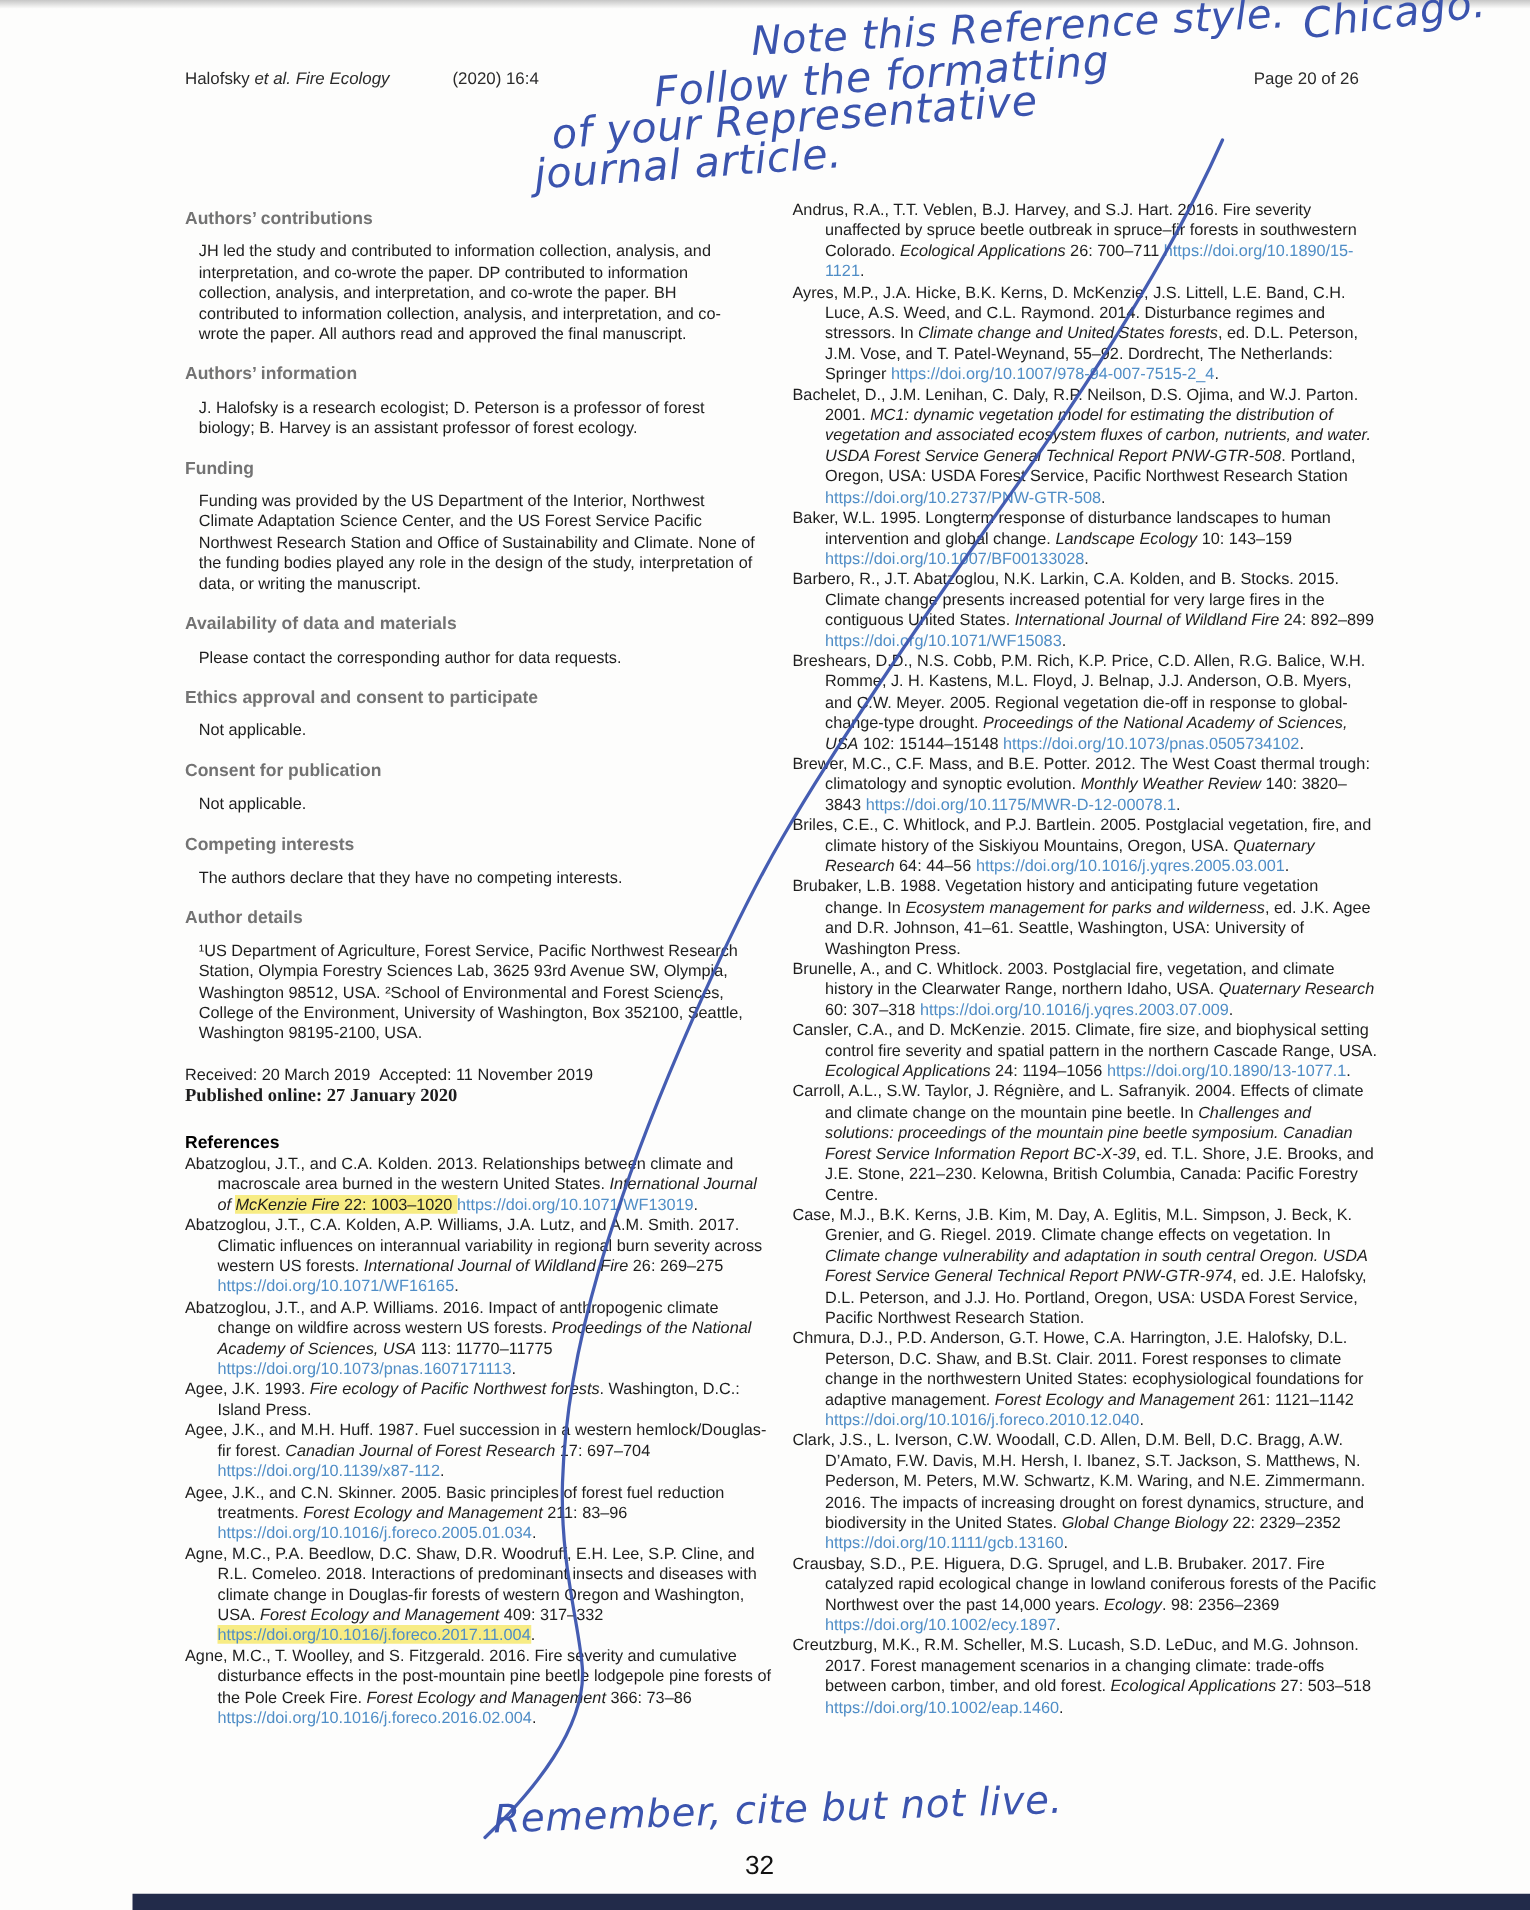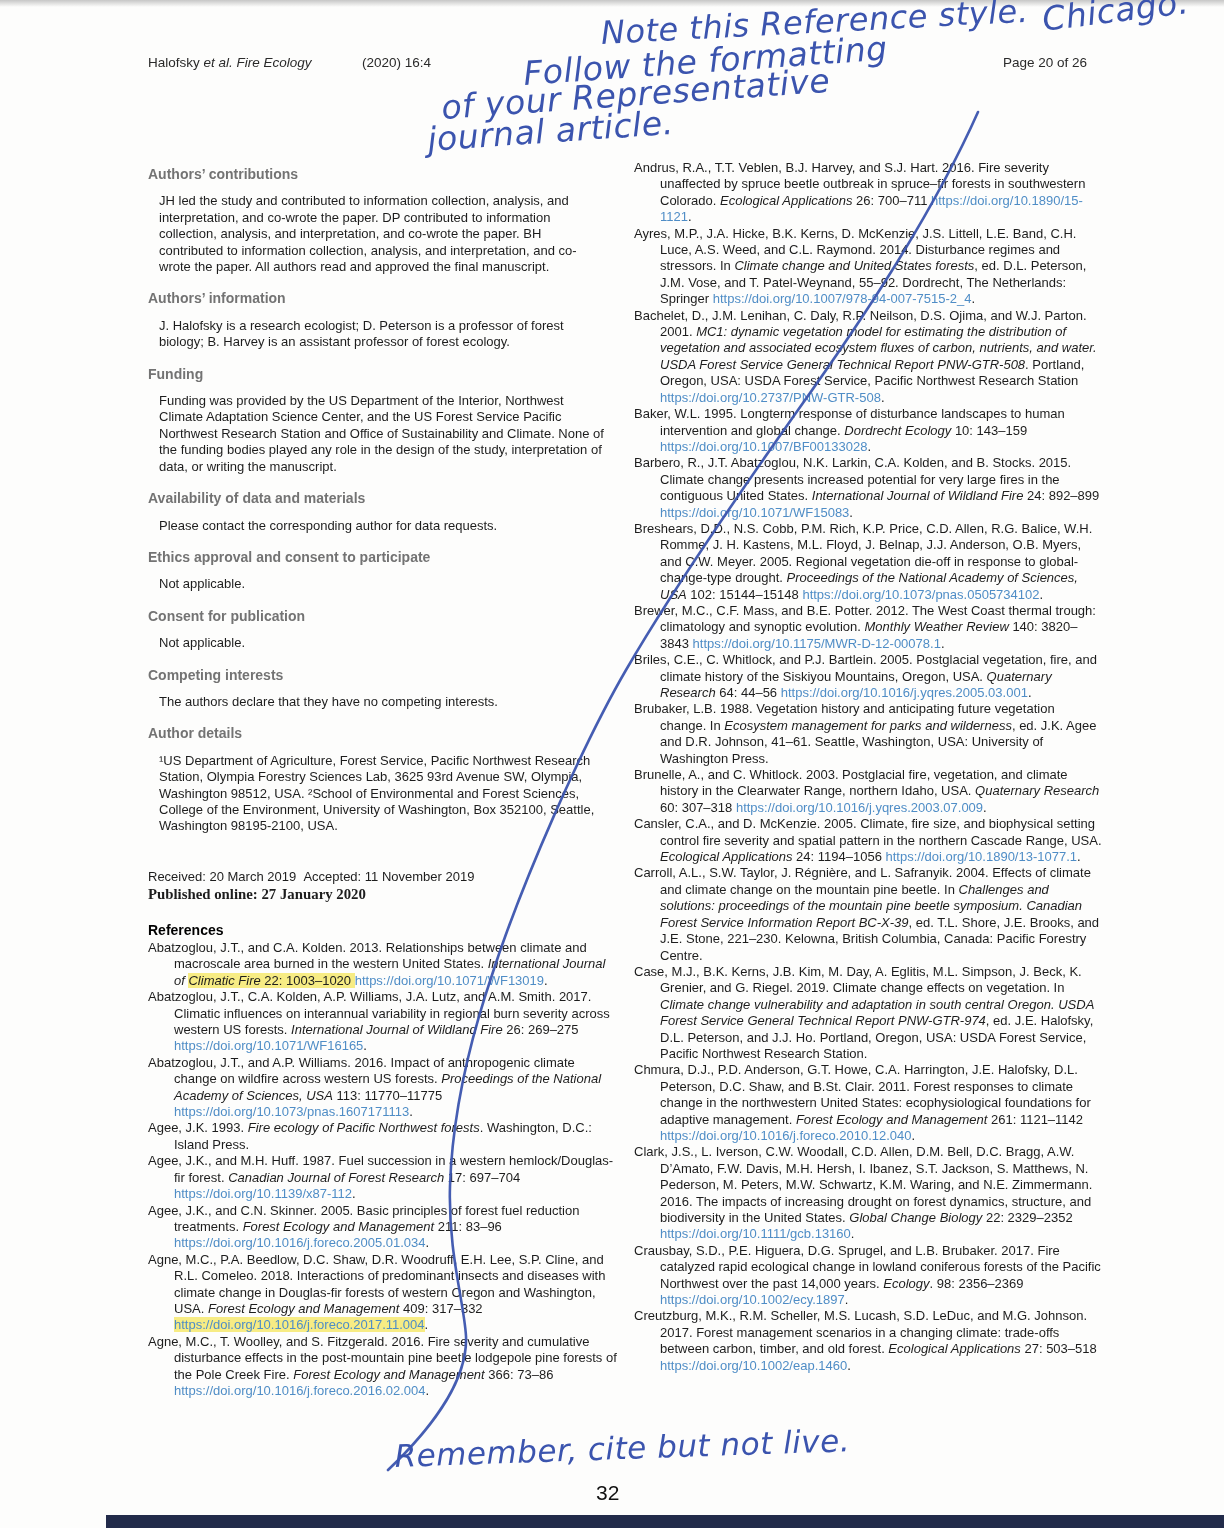--- a/index.html
+++ b/index.html
@@ -22,21 +22,21 @@
 
   
   .col { position:absolute; width:470px; font-size:13px; line-height:16.4px; text-align:left; }
   .col-left  { left:148px; top:166px; }
   .col-right { left:634px; top:160px; }
 
   .sec-h { font-size:14px; font-weight:bold; color:#737373; margin:15px 0 2px 0; }
   .sec:first-child .sec-h { margin-top:0; }
   .sec-b { margin:11px; }
 
-  .dates { margin-top:34px; }
+  .dates { margin-top:17px; }
   .d-line { margin:0; }
   .d-pub { margin:1px 0 0 0; font-family:"Liberation Serif", serif; font-weight:bold; font-size:14.8px; }
 
   .refs-h { font-size:14px; font-weight:bold; color:#000; margin:19px 0 2px 0; }
   p.ref { margin:0; padding-left:26px; text-indent:-26px; }
   .lnk { color:#4f8dc6; }
   .hl  { background:#f7ec84; }
 
   
   .hw {
@@ -108,44 +108,44 @@
           <div class="sec-h">Author details</div>
           <p class="sec-b">¹US Department of Agriculture, Forest Service, Pacific Northwest Research Station, Olympia Forestry Sciences Lab, 3625 93rd Avenue SW, Olympia, Washington 98512, USA. ²School of Environmental and Forest Sciences, College of the Environment, University of Washington, Box 352100, Seattle, Washington 98195-2100, USA.</p>
         </div>
       </div>
     <div class="dates">
       <p class="d-line"><span>Received: 20 March 2019</span>&nbsp;&nbsp;<span>Accepted: 11 November 2019</span></p>
       <p class="d-pub">Published online: 27 January 2020</p>
     </div>
     <div class="refs-h">References</div>
     <div>
-        <p class="ref"><span>Abatzoglou, J.T., and C.A. Kolden. 2013. Relationships between climate and macroscale area burned in the western United States. </span><span class="it">International Journal of </span><span class="it hl">Climatic Fire</span><span class="hl"> 22: 1003–1020 </span><span class="lnk">https://doi.org/10.1071/WF13019</span><span>.</span></p>
+        <p class="ref"><span>Abatzoglou, J.T., and C.A. Kolden. 2013. Relationships between climate and macroscale area burned in the western United States. </span><span class="it">International Journal of </span><span class="it hl">McKenzie Fire</span><span class="hl"> 22: 1003–1020 </span><span class="lnk">https://doi.org/10.1071/WF13019</span><span>.</span></p>
         <p class="ref"><span>Abatzoglou, J.T., C.A. Kolden, A.P. Williams, J.A. Lutz, and A.M. Smith. 2017. Climatic influences on interannual variability in regional burn severity across western US forests. </span><span class="it">International Journal of Wildland Fire</span><span> 26: 269–275 </span><span class="lnk">https://doi.org/10.1071/WF16165</span><span>.</span></p>
         <p class="ref"><span>Abatzoglou, J.T., and A.P. Williams. 2016. Impact of anthropogenic climate change on wildfire across western US forests. </span><span class="it">Proceedings of the National Academy of Sciences, USA</span><span> 113: 11770–11775 </span><span class="lnk">https://doi.org/10.1073/pnas.1607171113</span><span>.</span></p>
         <p class="ref"><span>Agee, J.K. 1993. </span><span class="it">Fire ecology of Pacific Northwest forests</span><span>. Washington, D.C.: Island Press.</span></p>
         <p class="ref"><span>Agee, J.K., and M.H. Huff. 1987. Fuel succession in a western hemlock/Douglas-fir forest. </span><span class="it">Canadian Journal of Forest Research</span><span> 17: 697–704 </span><span class="lnk">https://doi.org/10.1139/x87-112</span><span>.</span></p>
         <p class="ref"><span>Agee, J.K., and C.N. Skinner. 2005. Basic principles of forest fuel reduction treatments. </span><span class="it">Forest Ecology and Management</span><span> 211: 83–96 </span><span class="lnk">https://doi.org/10.1016/j.foreco.2005.01.034</span><span>.</span></p>
         <p class="ref"><span>Agne, M.C., P.A. Beedlow, D.C. Shaw, D.R. Woodruff, E.H. Lee, S.P. Cline, and R.L. Comeleo. 2018. Interactions of predominant insects and diseases with climate change in Douglas-fir forests of western Oregon and Washington, USA. </span><span class="it">Forest Ecology and Management</span><span> 409: 317–332 </span><span class="hl lnk">https://doi.org/10.1016/j.foreco.2017.11.004</span><span>.</span></p>
         <p class="ref"><span>Agne, M.C., T. Woolley, and S. Fitzgerald. 2016. Fire severity and cumulative disturbance effects in the post-mountain pine beetle lodgepole pine forests of the Pole Creek Fire. </span><span class="it">Forest Ecology and Management</span><span> 366: 73–86 </span><span class="lnk">https://doi.org/10.1016/j.foreco.2016.02.004</span><span>.</span></p>
       </div>
   </div>
 
   <div class="col col-right">
     <div>
         <p class="ref"><span>Andrus, R.A., T.T. Veblen, B.J. Harvey, and S.J. Hart. 2016. Fire severity unaffected by spruce beetle outbreak in spruce–fir forests in southwestern Colorado. </span><span class="it">Ecological Applications</span><span> 26: 700–711 </span><span class="lnk">https://doi.org/10.1890/15-1121</span><span>.</span></p>
         <p class="ref"><span>Ayres, M.P., J.A. Hicke, B.K. Kerns, D. McKenzie, J.S. Littell, L.E. Band, C.H. Luce, A.S. Weed, and C.L. Raymond. 2014. Disturbance regimes and stressors. In </span><span class="it">Climate change and United States forests</span><span>, ed. D.L. Peterson, J.M. Vose, and T. Patel-Weynand, 55–92. Dordrecht, The Netherlands: Springer </span><span class="lnk">https://doi.org/10.1007/978-94-007-7515-2_4</span><span>.</span></p>
         <p class="ref"><span>Bachelet, D., J.M. Lenihan, C. Daly, R.P. Neilson, D.S. Ojima, and W.J. Parton. 2001. </span><span class="it">MC1: dynamic vegetation model for estimating the distribution of vegetation and associated ecosystem fluxes of carbon, nutrients, and water. USDA Forest Service General Technical Report PNW-GTR-508</span><span>. Portland, Oregon, USA: USDA Forest Service, Pacific Northwest Research Station </span><span class="lnk">https://doi.org/10.2737/PNW-GTR-508</span><span>.</span></p>
-        <p class="ref"><span>Baker, W.L. 1995. Longterm response of disturbance landscapes to human intervention and global change. </span><span class="it">Dordrecht Ecology</span><span> 10: 143–159 </span><span class="lnk">https://doi.org/10.1007/BF00133028</span><span>.</span></p>
+        <p class="ref"><span>Baker, W.L. 1995. Longterm response of disturbance landscapes to human intervention and global change. </span><span class="it">Landscape Ecology</span><span> 10: 143–159 </span><span class="lnk">https://doi.org/10.1007/BF00133028</span><span>.</span></p>
         <p class="ref"><span>Barbero, R., J.T. Abatzoglou, N.K. Larkin, C.A. Kolden, and B. Stocks. 2015. Climate change presents increased potential for very large fires in the contiguous United States. </span><span class="it">International Journal of Wildland Fire</span><span> 24: 892–899 </span><span class="lnk">https://doi.org/10.1071/WF15083</span><span>.</span></p>
         <p class="ref"><span>Breshears, D.D., N.S. Cobb, P.M. Rich, K.P. Price, C.D. Allen, R.G. Balice, W.H. Romme, J. H. Kastens, M.L. Floyd, J. Belnap, J.J. Anderson, O.B. Myers, and C.W. Meyer. 2005. Regional vegetation die-off in response to global-change-type drought. </span><span class="it">Proceedings of the National Academy of Sciences, USA</span><span> 102: 15144–15148 </span><span class="lnk">https://doi.org/10.1073/pnas.0505734102</span><span>.</span></p>
         <p class="ref"><span>Brewer, M.C., C.F. Mass, and B.E. Potter. 2012. The West Coast thermal trough: climatology and synoptic evolution. </span><span class="it">Monthly Weather Review</span><span> 140: 3820–3843 </span><span class="lnk">https://doi.org/10.1175/MWR-D-12-00078.1</span><span>.</span></p>
         <p class="ref"><span>Briles, C.E., C. Whitlock, and P.J. Bartlein. 2005. Postglacial vegetation, fire, and climate history of the Siskiyou Mountains, Oregon, USA. </span><span class="it">Quaternary Research</span><span> 64: 44–56 </span><span class="lnk">https://doi.org/10.1016/j.yqres.2005.03.001</span><span>.</span></p>
         <p class="ref"><span>Brubaker, L.B. 1988. Vegetation history and anticipating future vegetation change. In </span><span class="it">Ecosystem management for parks and wilderness</span><span>, ed. J.K. Agee and D.R. Johnson, 41–61. Seattle, Washington, USA: University of Washington Press.</span></p>
         <p class="ref"><span>Brunelle, A., and C. Whitlock. 2003. Postglacial fire, vegetation, and climate history in the Clearwater Range, northern Idaho, USA. </span><span class="it">Quaternary Research</span><span> 60: 307–318 </span><span class="lnk">https://doi.org/10.1016/j.yqres.2003.07.009</span><span>.</span></p>
-        <p class="ref"><span>Cansler, C.A., and D. McKenzie. 2005. Climate, fire size, and biophysical setting control fire severity and spatial pattern in the northern Cascade Range, USA. </span><span class="it">Ecological Applications</span><span> 24: 1194–1056 </span><span class="lnk">https://doi.org/10.1890/13-1077.1</span><span>.</span></p>
+        <p class="ref"><span>Cansler, C.A., and D. McKenzie. 2015. Climate, fire size, and biophysical setting control fire severity and spatial pattern in the northern Cascade Range, USA. </span><span class="it">Ecological Applications</span><span> 24: 1194–1056 </span><span class="lnk">https://doi.org/10.1890/13-1077.1</span><span>.</span></p>
         <p class="ref"><span>Carroll, A.L., S.W. Taylor, J. Régnière, and L. Safranyik. 2004. Effects of climate and climate change on the mountain pine beetle. In </span><span class="it">Challenges and solutions: proceedings of the mountain pine beetle symposium. Canadian Forest Service Information Report BC-X-39</span><span>, ed. T.L. Shore, J.E. Brooks, and J.E. Stone, 221–230. Kelowna, British Columbia, Canada: Pacific Forestry Centre.</span></p>
         <p class="ref"><span>Case, M.J., B.K. Kerns, J.B. Kim, M. Day, A. Eglitis, M.L. Simpson, J. Beck, K. Grenier, and G. Riegel. 2019. Climate change effects on vegetation. In </span><span class="it">Climate change vulnerability and adaptation in south central Oregon. USDA Forest Service General Technical Report PNW-GTR-974</span><span>, ed. J.E. Halofsky, D.L. Peterson, and J.J. Ho. Portland, Oregon, USA: USDA Forest Service, Pacific Northwest Research Station.</span></p>
         <p class="ref"><span>Chmura, D.J., P.D. Anderson, G.T. Howe, C.A. Harrington, J.E. Halofsky, D.L. Peterson, D.C. Shaw, and B.St. Clair. 2011. Forest responses to climate change in the northwestern United States: ecophysiological foundations for adaptive management. </span><span class="it">Forest Ecology and Management</span><span> 261: 1121–1142 </span><span class="lnk">https://doi.org/10.1016/j.foreco.2010.12.040</span><span>.</span></p>
         <p class="ref"><span>Clark, J.S., L. Iverson, C.W. Woodall, C.D. Allen, D.M. Bell, D.C. Bragg, A.W. D’Amato, F.W. Davis, M.H. Hersh, I. Ibanez, S.T. Jackson, S. Matthews, N. Pederson, M. Peters, M.W. Schwartz, K.M. Waring, and N.E. Zimmermann. 2016. The impacts of increasing drought on forest dynamics, structure, and biodiversity in the United States. </span><span class="it">Global Change Biology</span><span> 22: 2329–2352 </span><span class="lnk">https://doi.org/10.1111/gcb.13160</span><span>.</span></p>
         <p class="ref"><span>Crausbay, S.D., P.E. Higuera, D.G. Sprugel, and L.B. Brubaker. 2017. Fire catalyzed rapid ecological change in lowland coniferous forests of the Pacific Northwest over the past 14,000 years. </span><span class="it">Ecology</span><span>. 98: 2356–2369 </span><span class="lnk">https://doi.org/10.1002/ecy.1897</span><span>.</span></p>
         <p class="ref"><span>Creutzburg, M.K., R.M. Scheller, M.S. Lucash, S.D. LeDuc, and M.G. Johnson. 2017. Forest management scenarios in a changing climate: trade-offs between carbon, timber, and old forest. </span><span class="it">Ecological Applications</span><span> 27: 503–518 </span><span class="lnk">https://doi.org/10.1002/eap.1460</span><span>.</span></p>
       </div>
   </div>
 
   <svg class="ink-line" width="1224" height="1528" viewBox="0 0 1224 1528">

